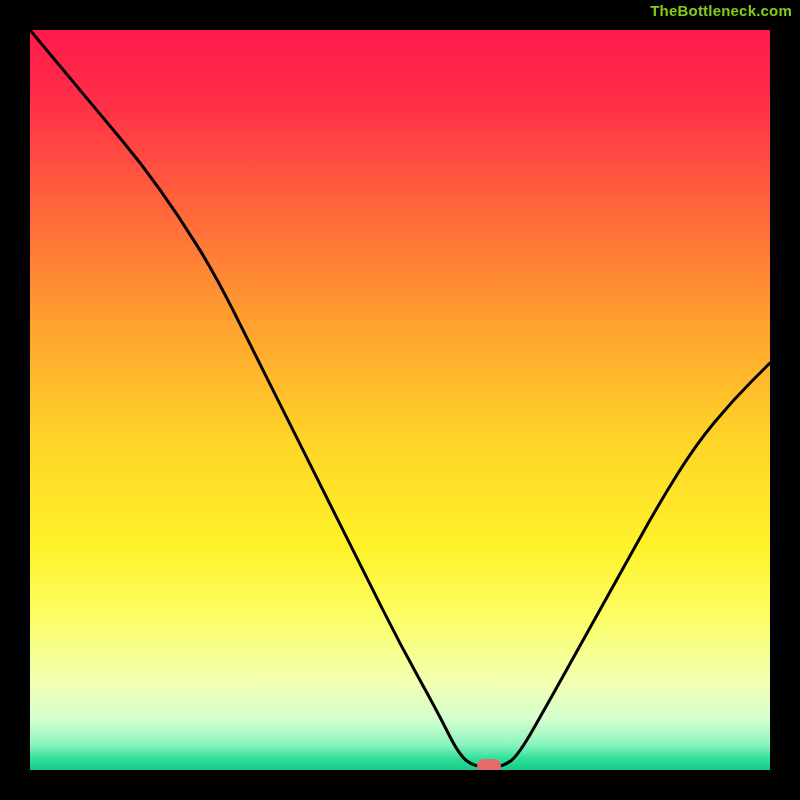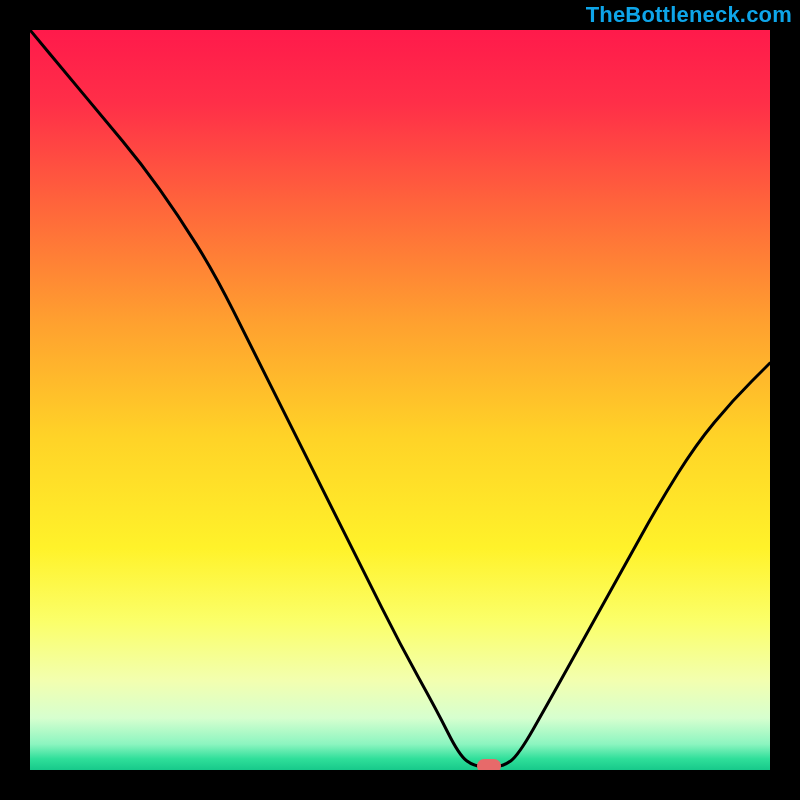--- a/index.html
+++ b/index.html
@@ -13,22 +13,22 @@
   .frame {
     position: relative;
     width: 800px;
     height: 800px;
     background: #000;
   }
   .attribution {
     position: absolute;
     top: 2px;
     right: 8px;
-    color: #0ea5e9;
-    font-size: 22px;
+    color: #84cc16;
+    font-size: 15px;
     font-weight: bold;
     letter-spacing: 0.2px;
   }
   .plot {
     position: absolute;
     left: 30px;
     top: 30px;
     width: 740px;
     height: 740px;
     overflow: hidden;

